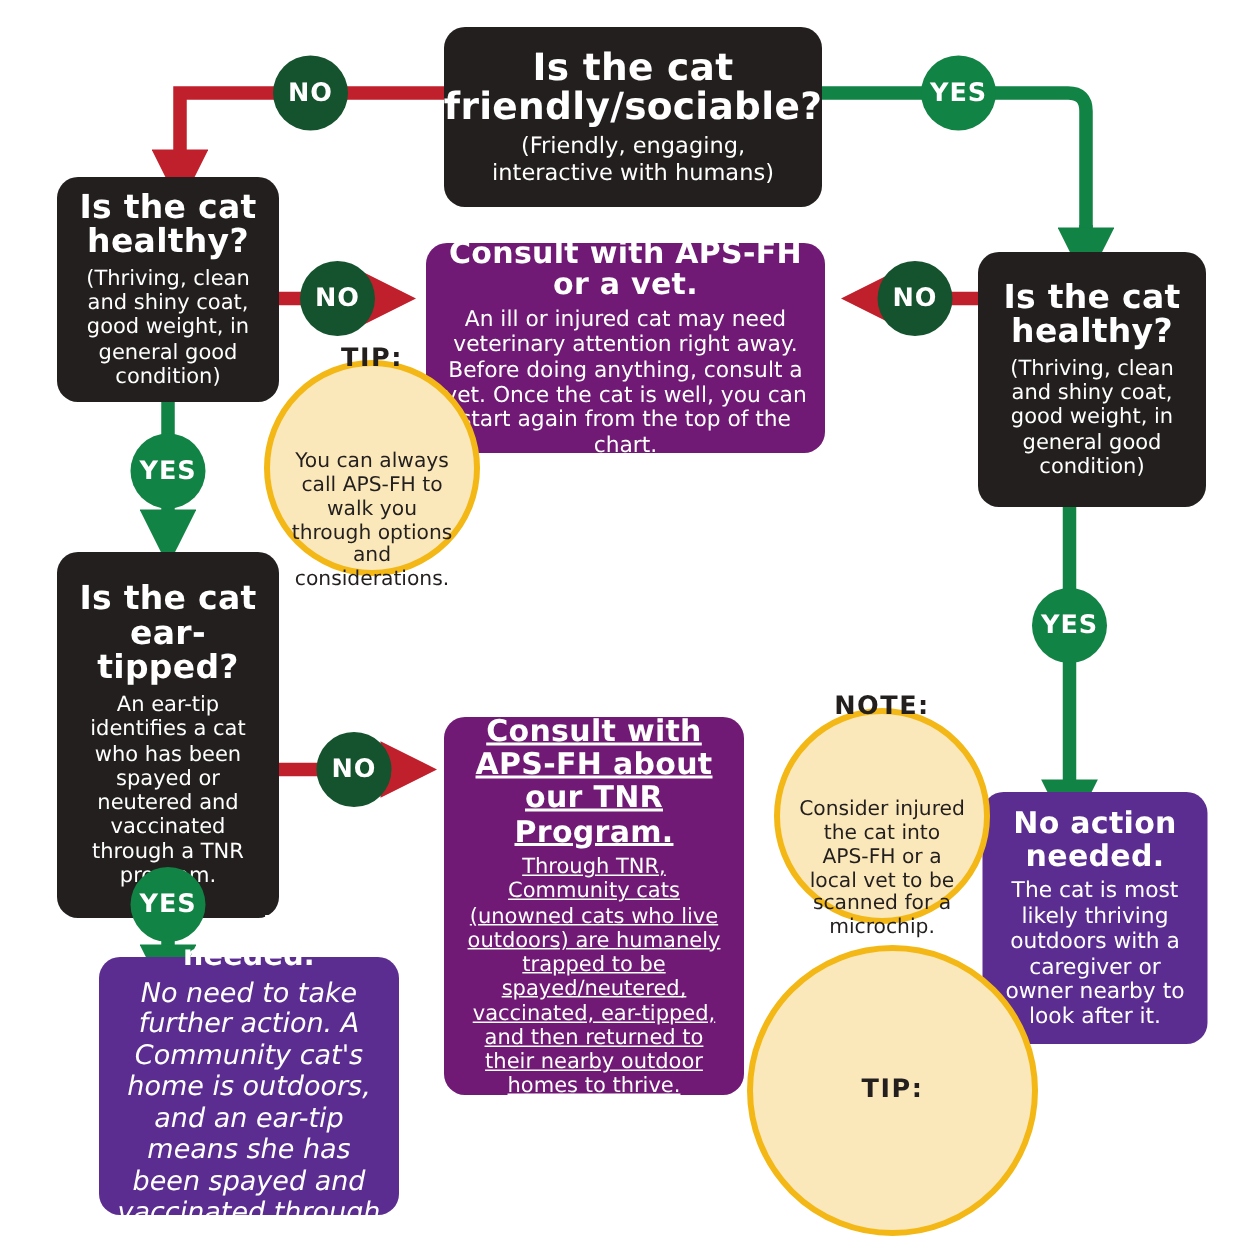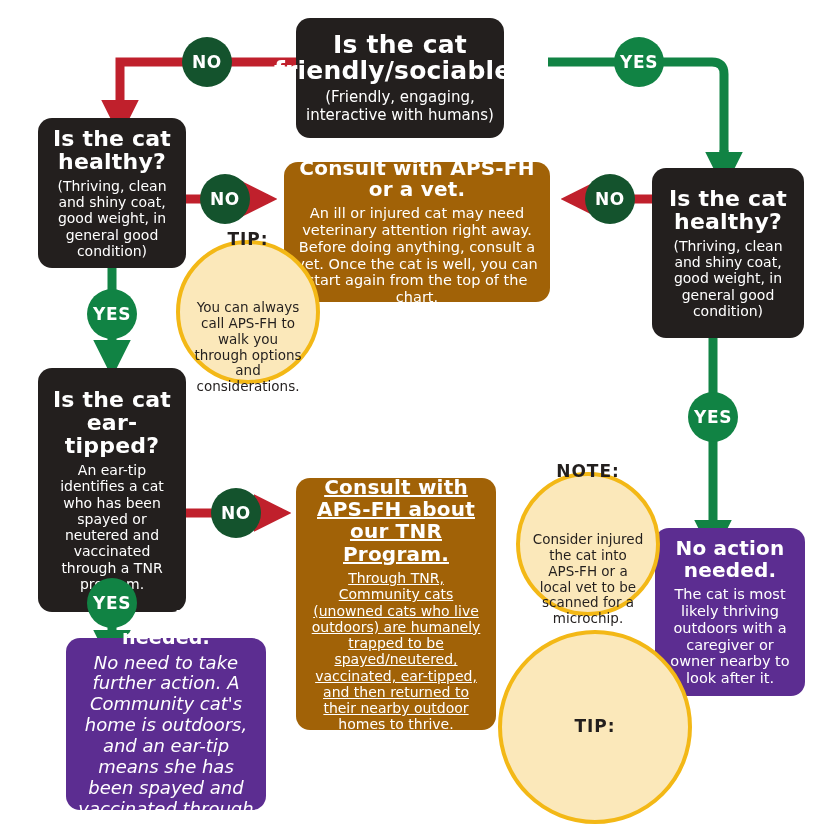--- a/index.html
+++ b/index.html
@@ -32,21 +32,21 @@
     z-index: 2;
     display: flex;
     flex-direction: column;
     align-items: center;
     justify-content: center;
     text-align: center;
     color: #ffffff;
     padding: 8px 10px;
   }
   .node.dark   { background: #231f1e; }
-  .node.red    { background: #a16207; }
+  .node.red    { background: #701a75; }
   .node.purple { background: #5c2d91; }
 
   .node .title {
     font-weight: bold;
     line-height: 1.05;
     letter-spacing: 0.2px;
   }
   .node .sub {
     line-height: 1.16;
     margin-top: 5px;
@@ -171,21 +171,21 @@
     <g>
       <path d="M 112 560 L 112 658" stroke="#118344" stroke-width="9" fill="none" marker-end="url(#arrRg)"></path>
     </g>
 
      no action right --&gt;
     <g>
       <path d="M 713 338 L 713 548" stroke="#118344" stroke-width="9" fill="none" marker-end="url(#arrRg)"></path>
     </g>
   </svg>
 
-  <div class="node dark" id="node-friendly" style="left:296px; top:18px; width:208px; height:120px;">
+  <div class="node dark" id="node-friendly" style="left:296px; top:18px; width:252px; height:120px;">
     <div class="title">Is the cat friendly/sociable?</div>
     <div class="sub">(Friendly, engaging, interactive with humans)</div>
   </div>
 
   <div class="node dark" id="node-healthy-left" style="left:38px; top:118px; width:148px; height:150px;">
     <div class="title">Is the cat healthy?</div>
     <div class="sub">(Thriving, clean and shiny coat, good weight, in general good condition)</div>
   </div>
 
   <div class="node dark" id="node-healthy-right" style="left:652px; top:168px; width:152px; height:170px;">

